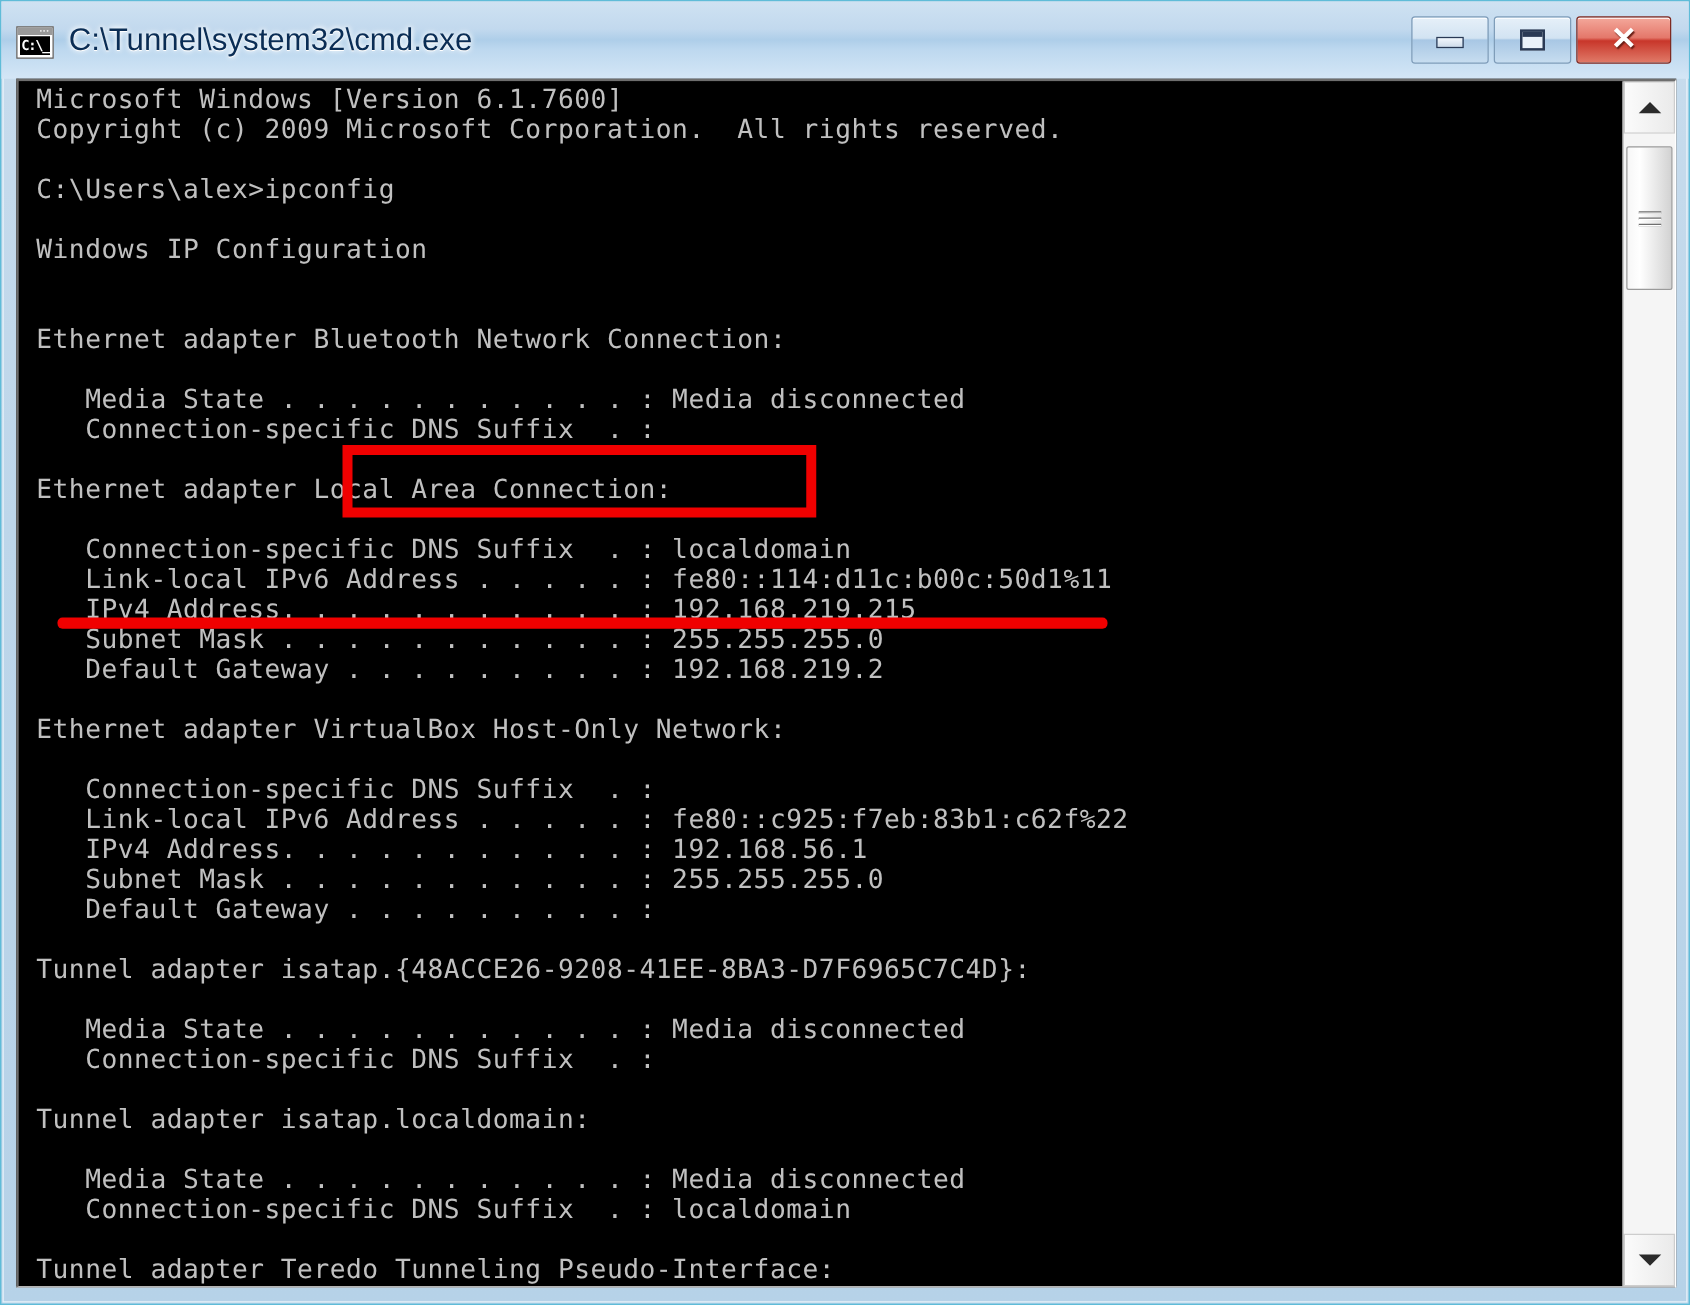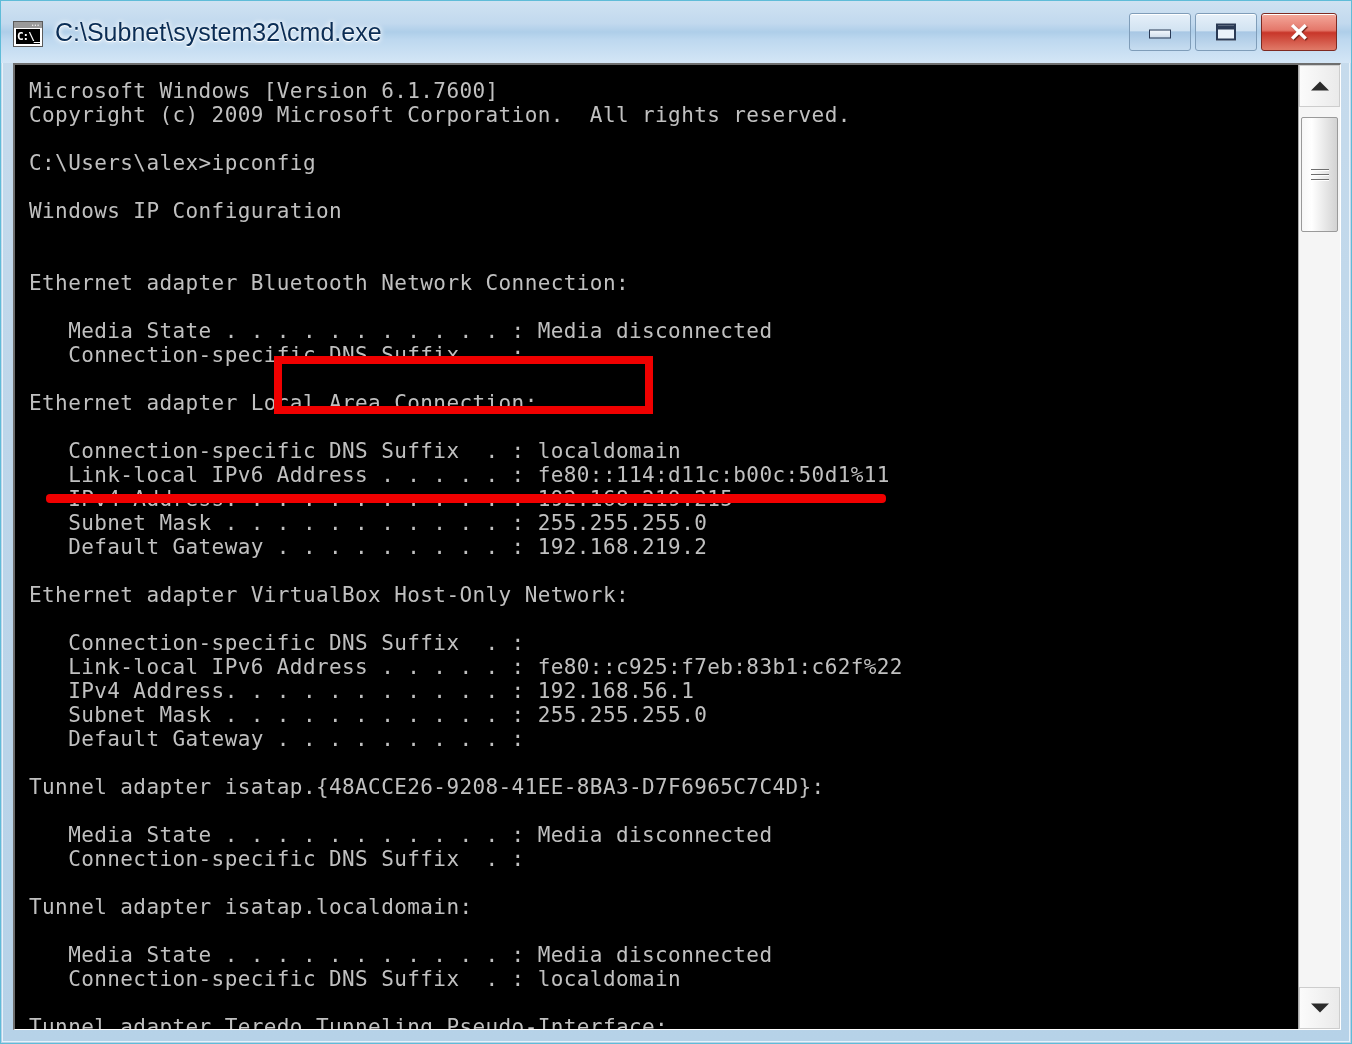--- a/index.html
+++ b/index.html
@@ -157,21 +157,21 @@
     padding: 0 0 0 14px;
   }
 
   #console-lines {
     font-family: "DejaVu Sans Mono", "Liberation Mono", monospace;
     font-size: 21px;
     line-height: 24px;
     color: #c0c0c0;
     white-space: pre;
     letter-spacing: 0.4px;
-    padding-top: 14px;
+    padding-top: 2px;
   }
   .cline { height: 24px; }
 
   
   .annot-rect {
     position: absolute;
     border: 8px solid #f00000;
     pointer-events: none;
   }
   .annot-line {
@@ -239,21 +239,21 @@
 
 <div id="window">
 
   <div id="titlebar">
     <div id="title-left">
       <span class="cmd-icon">
         <span class="ci-bar"></span>
         <span class="ci-dots">•••</span>
         <span class="ci-screen">C:\_</span>
       </span>
-      <span id="title-text">C:\Subnet\system32\cmd.exe</span>
+      <span id="title-text">C:\Tunnel\system32\cmd.exe</span>
     </div>
 
     <div id="win-buttons">
       <div class="winbtn">
         <span class="glyph-min"></span>
       </div>
       <div class="winbtn">
         <span class="glyph-max"></span>
       </div>
       <div class="winbtn close">

